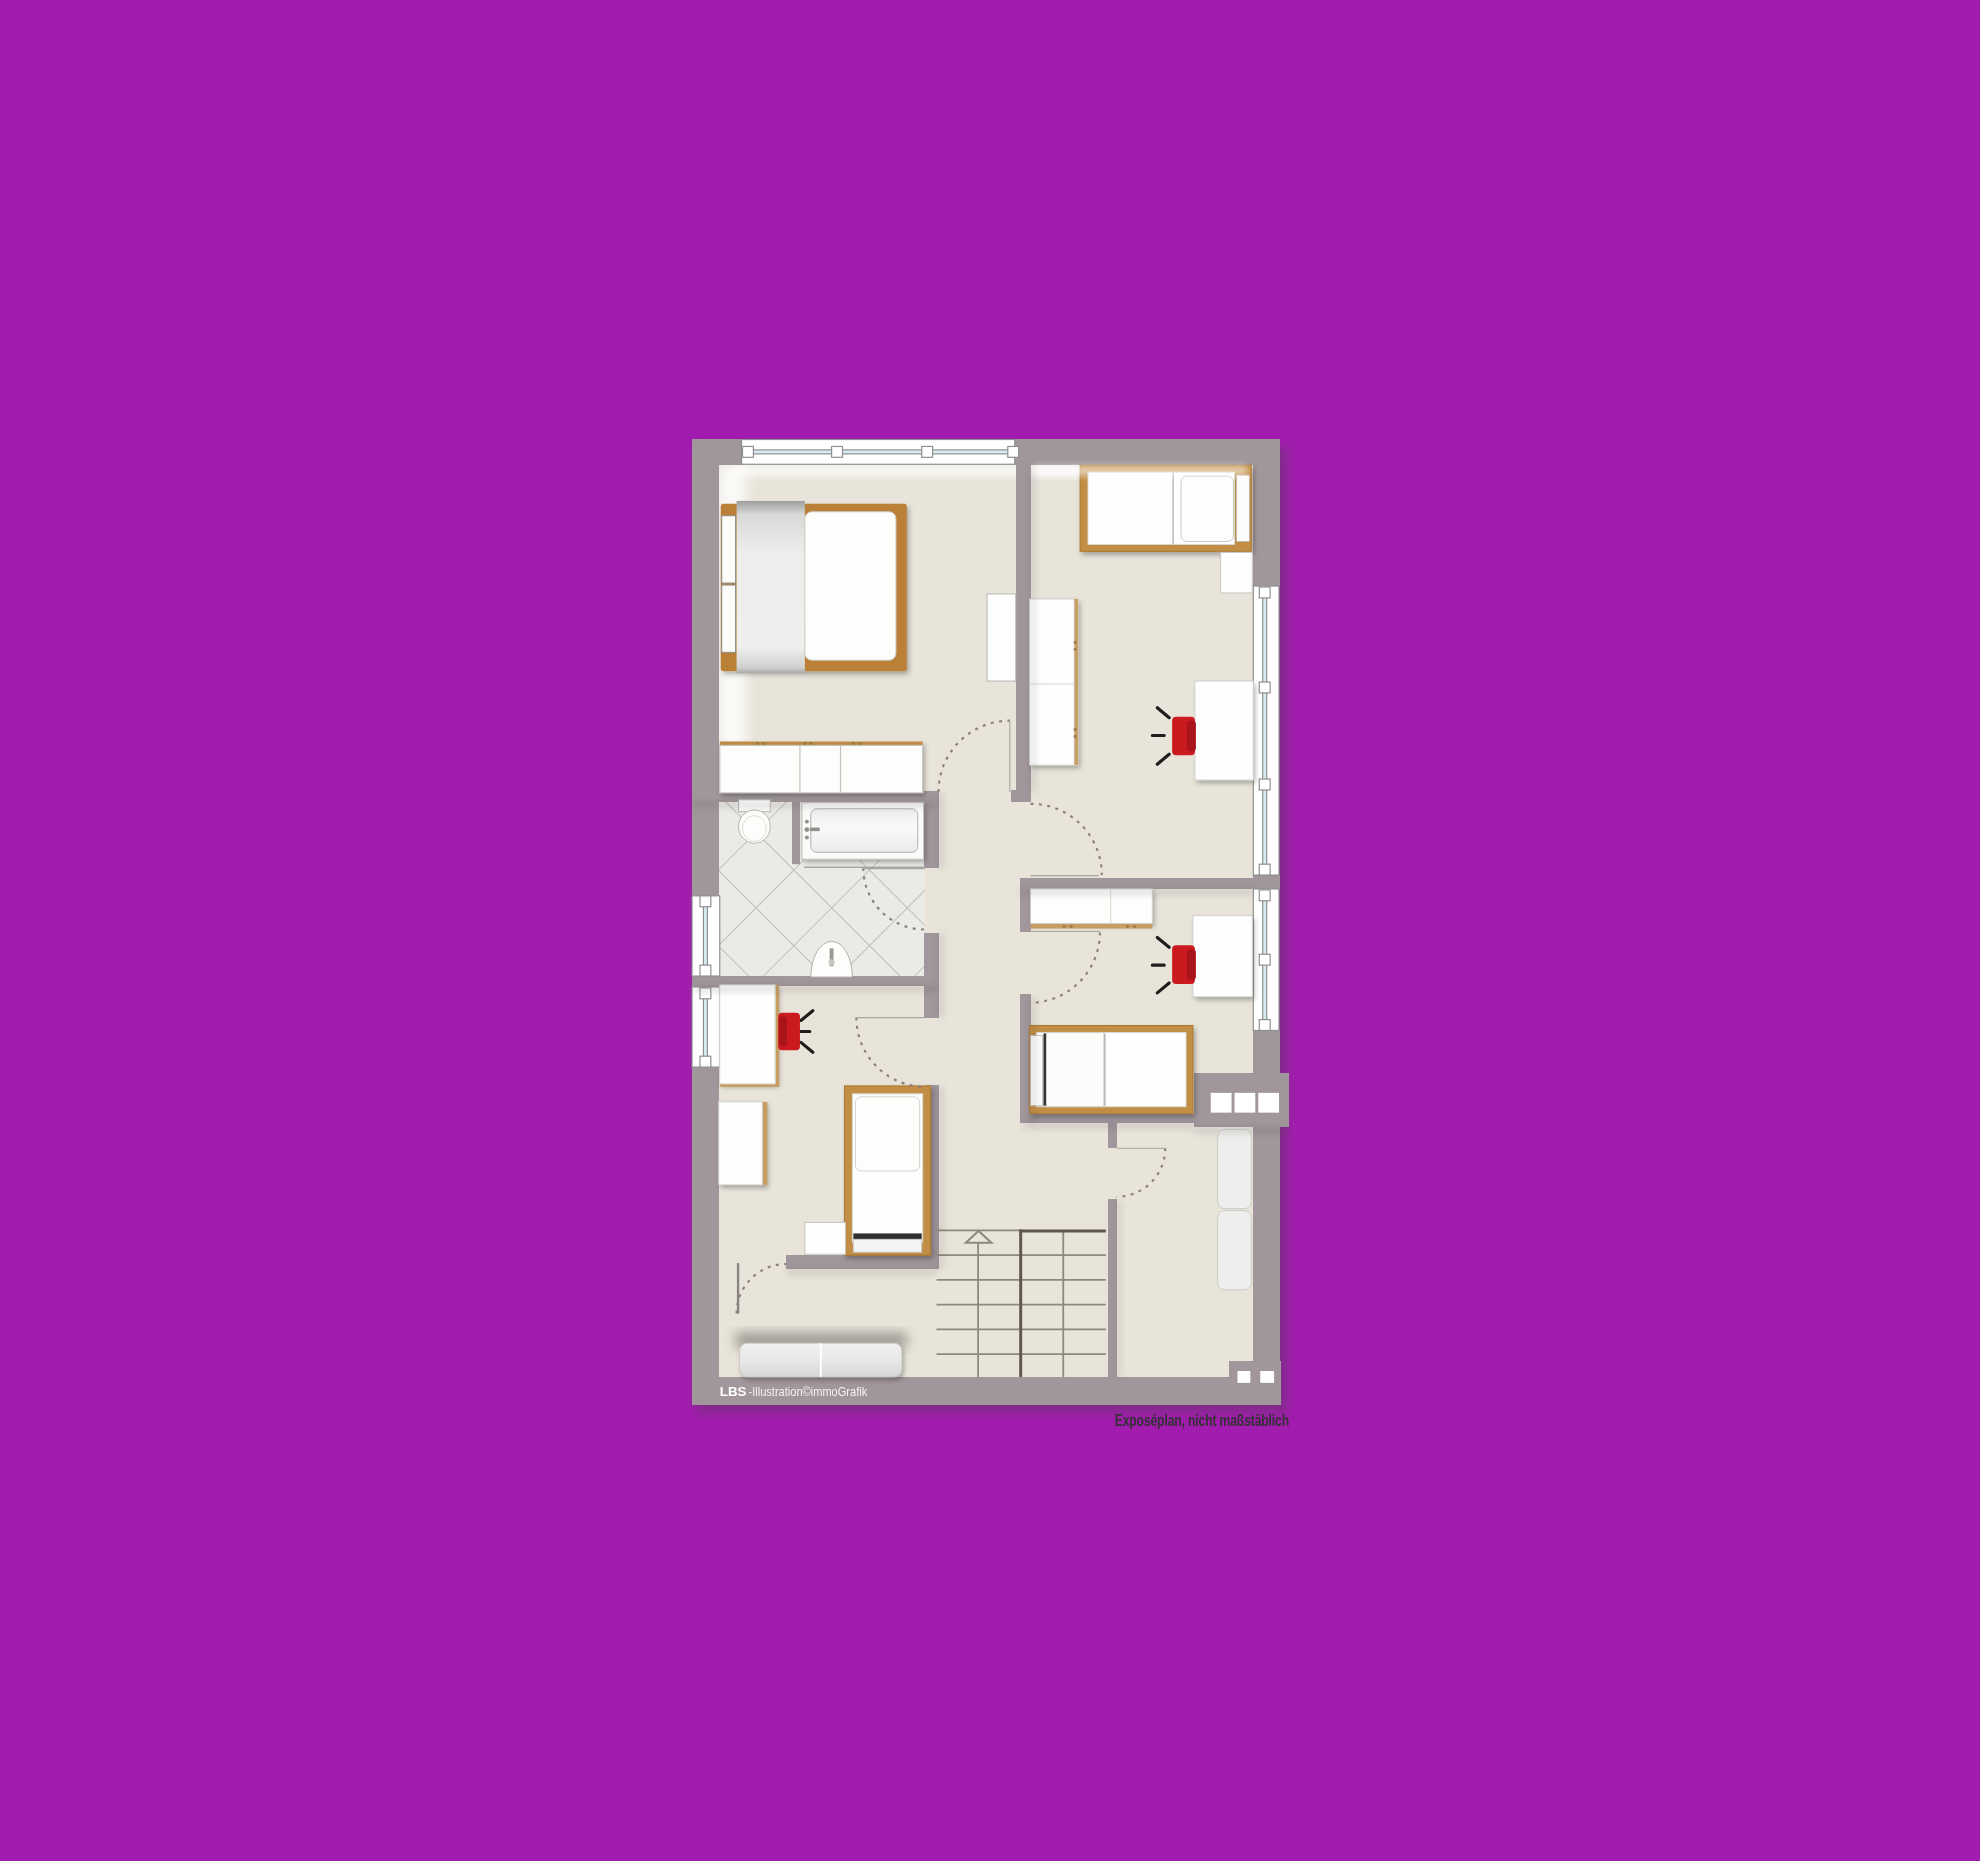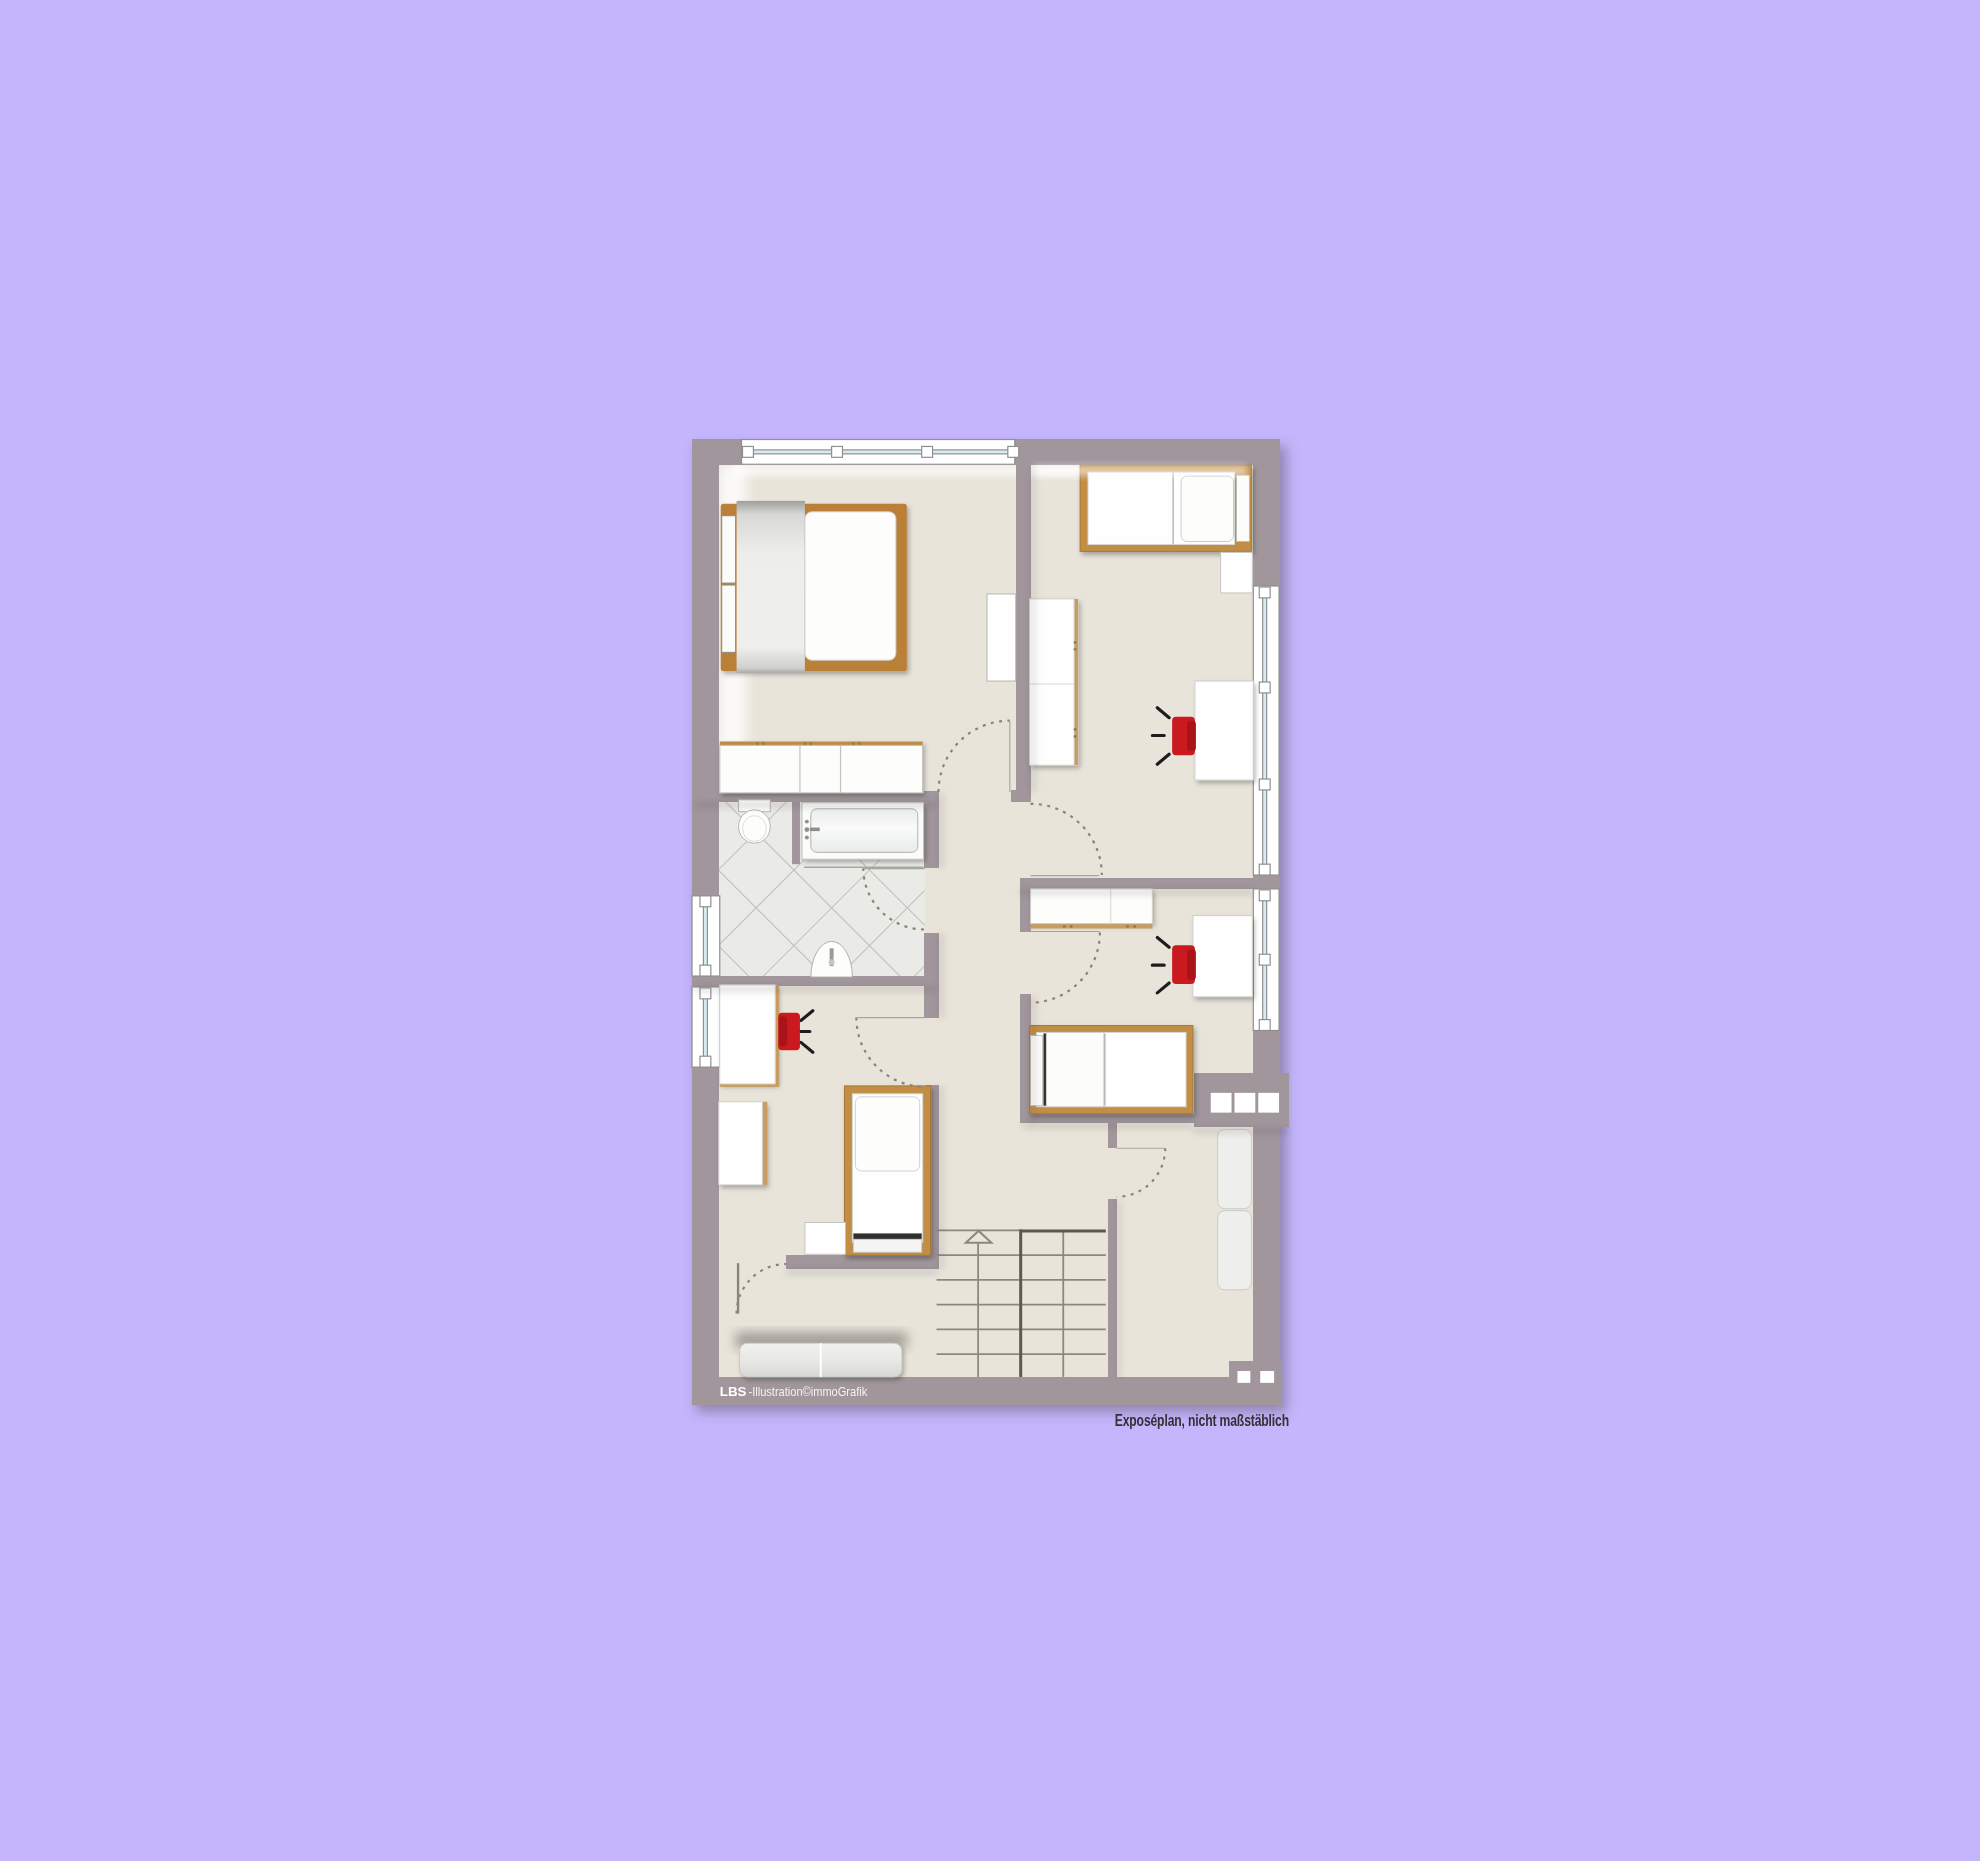--- a/index.html
+++ b/index.html
@@ -1,16 +1,16 @@
 <!DOCTYPE html>
 <html><head>
 <meta charset="utf-8">
 <style>
   html,body{margin:0;padding:0;background:#ffffff;}
-  .page{position:relative;width:1980px;height:1861px;background:#c4b5fd;overflow:hidden;
+  .page{position:relative;width:1980px;height:1861px;background:#a21caf;overflow:hidden;
         font-family:"Liberation Sans", sans-serif;}
 </style>
 </head>
 <body>
 <div class="page">
 <svg width="1980" height="1861" viewBox="0 0 2000 1880">
 <defs>
   <pattern id="tile" width="54" height="54" patternUnits="userSpaceOnUse" patternTransform="rotate(45 0 0)">
     <rect width="54" height="54" fill="#eaeae6"></rect>
     <path d="M0 0H54 M0 0V54" stroke="#bcbcb6" stroke-width="1.8" fill="none"></path>

